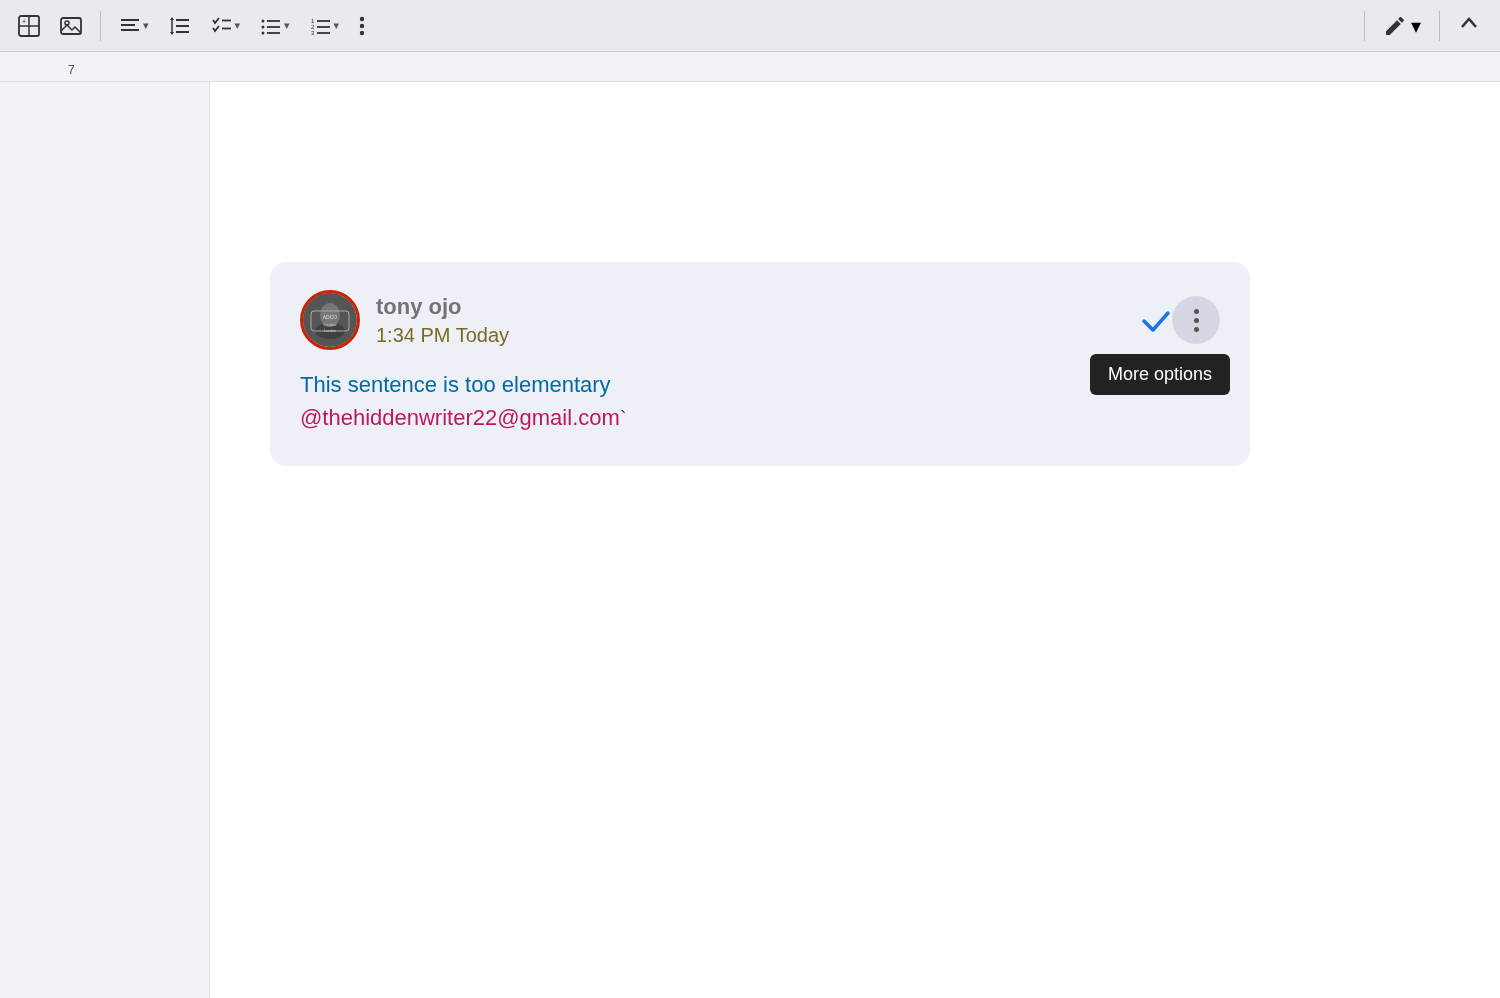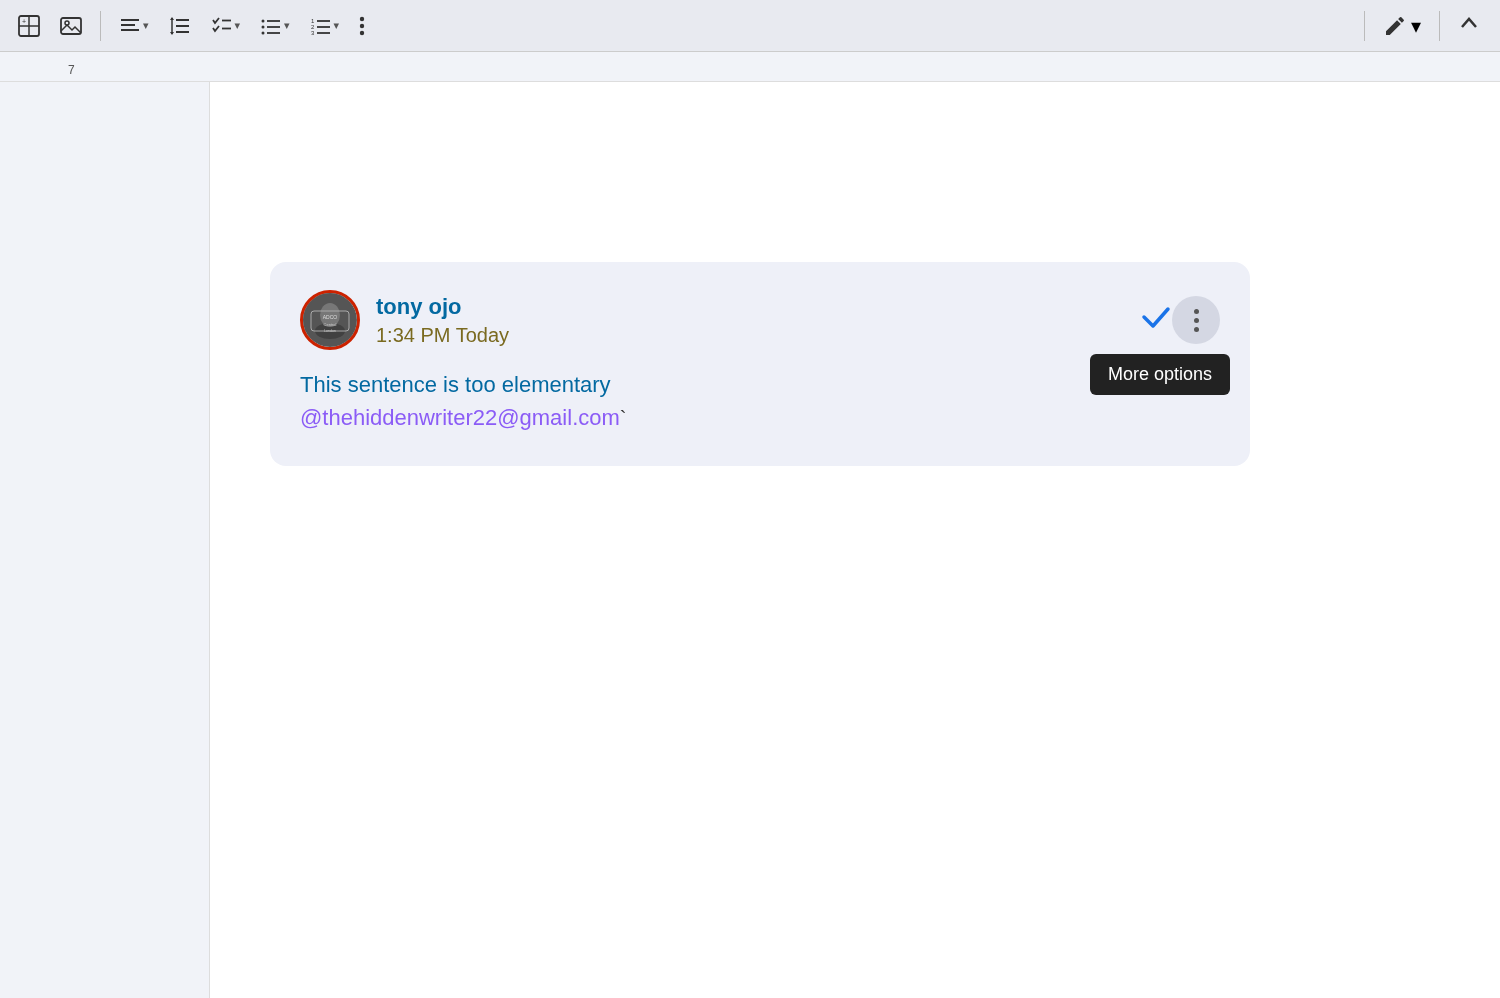--- a/index.html
+++ b/index.html
@@ -165,33 +165,33 @@
     }
 
     .comment-meta {
       display: flex;
       flex-direction: column;
     }
 
     .comment-author {
       font-size: 22px;
       font-weight: 600;
-      color: #0369a1;
+      color: #737373;
       margin-bottom: 4px;
     }
 
     .comment-time {
       font-size: 20px;
       color: #7a6a20;
     }
 
     .comment-actions {
       margin-left: auto;
       display: flex;
-      align-items: center;
+      align-items: flex-end;
       gap: 0;
       position: relative;
     }
 
     .checkmark-btn {
       background: transparent;
       border: none;
       cursor: pointer;
       font-size: 28px;
       color: #1a73e8;
@@ -397,20 +397,20 @@
             <div class="dot"></div>
           </button>
 
           <div class="tooltip-more">More options</div>
         </div>
       </div>
 
       <div class="comment-body">
         <div class="comment-text-line1">This sentence is too elementary</div>
         <div>
-          <span style="color:#8b5cf6">@thehiddenwriter22@gmail.com</span><span class="comment-cursor">`</span>
+          <span style="color:#be185d">@thehiddenwriter22@gmail.com</span><span class="comment-cursor">`</span>
         </div>
       </div>
 
     </div>
 
   </div>
 </div>
 
 </body></html>

